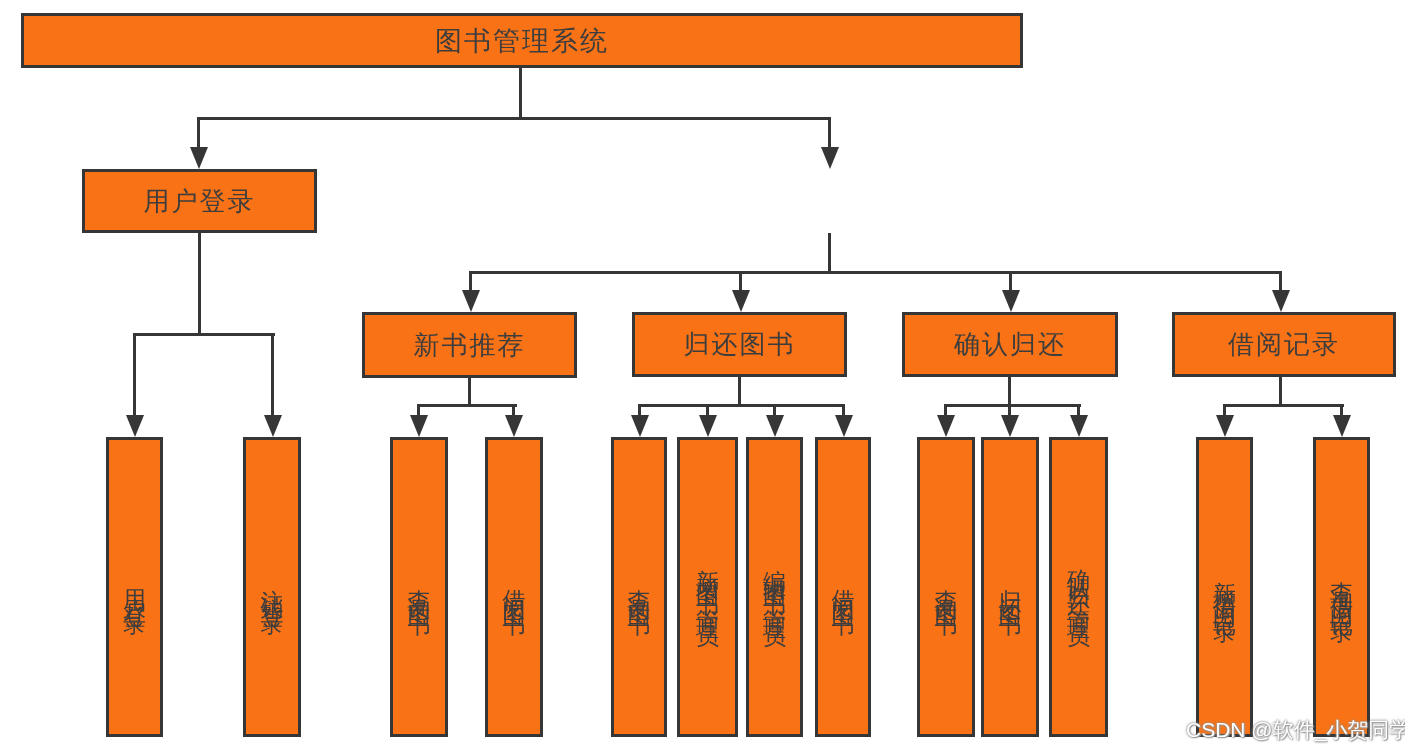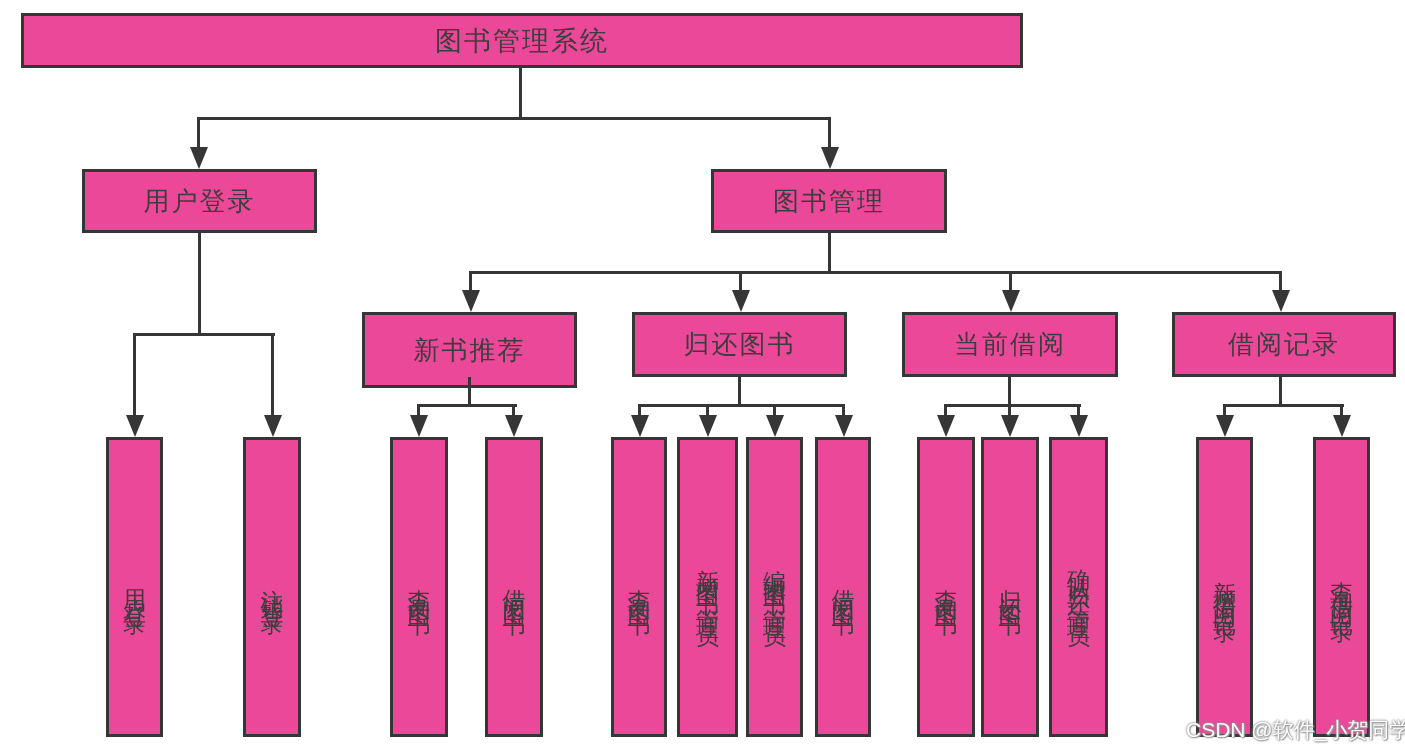--- a/index.html
+++ b/index.html
@@ -13,21 +13,21 @@
     position:relative;
     width:1405px;
     height:747px;
     background:var(--bg);
     overflow:hidden;
   }
   .node{
     position:absolute;
     box-sizing:border-box;
     border:3px solid var(--line);
-    background:#ec4899;
+    background:#f97316;
     display:flex;
     align-items:center;
     justify-content:center;
     color:var(--text);
     text-align:right;
   }
   .hlabel{
     font-size:26px;
     letter-spacing:2px;
     white-space:nowrap;
@@ -50,21 +50,21 @@
     position:absolute;
     width:0;height:0;
     border-left:9px solid transparent;
     border-right:9px solid transparent;
     border-top:22px solid var(--line);
   }
   
   .n-root{left:21px;top:13px;width:1002px;height:55px;}
   .n-user-login{left:82px;top:169px;width:235px;height:64px;}
   .n-book-mgmt{left:711px;top:169px;width:236px;height:64px;}
-  .n-recommend{left:362px;top:312px;width:215px;height:76px;}
+  .n-recommend{left:362px;top:312px;width:215px;height:66px;}
   .n-borrow{left:632px;top:312px;width:215px;height:65px;}
   .n-current{left:902px;top:312px;width:216px;height:65px;}
   .n-record{left:1172px;top:312px;width:224px;height:65px;}
   .leaf{top:437px;height:300px;}
   .l-g1a{left:106px;width:57px;}
   .l-g1b{left:243px;width:58px;}
   .l-g2a{left:390px;width:58px;}
   .l-g2b{left:485px;width:58px;}
   .l-g3a{left:611px;width:56px;}
   .l-g3b{left:677px;width:61px;}
@@ -97,23 +97,20 @@
   <div class="vline" style="left:519px;top:68px;width:3px;height:52px;"></div>
   <div class="hline" style="left:197px;top:117px;width:634px;height:3px;"></div>
   <div class="vline" style="left:197px;top:117px;width:3px;height:33px;"></div>
   <div class="arrowhead" style="left:190px;top:147px;"></div>
   <div class="vline" style="left:828px;top:117px;width:3px;height:33px;"></div>
   <div class="arrowhead" style="left:821px;top:147px;"></div>
 
   <div class="node n-user-login">
     <span class="hlabel">用户登录</span>
   </div>
-  <div class="node n-book-mgmt">
-    <span class="hlabel">图书管理</span>
-  </div>
 
   <div class="vline" style="left:198px;top:233px;width:3px;height:103px;"></div>
   <div class="hline" style="left:133px;top:333px;width:142px;height:3px;"></div>
   <div class="vline" style="left:133px;top:333px;width:3px;height:84px;"></div>
   <div class="arrowhead" style="left:126px;top:415px;"></div>
   <div class="vline" style="left:271px;top:333px;width:3px;height:84px;"></div>
   <div class="arrowhead" style="left:264px;top:415px;"></div>
 
   <div class="vline" style="left:828px;top:233px;width:3px;height:41px;"></div>
   <div class="hline" style="left:469px;top:271px;width:813px;height:3px;"></div>
@@ -126,21 +123,21 @@
   <div class="vline" style="left:1279px;top:271px;width:3px;height:21px;"></div>
   <div class="arrowhead" style="left:1272px;top:290px;"></div>
 
   <div class="node n-recommend">
     <span class="hlabel">新书推荐</span>
   </div>
   <div class="node n-borrow">
     <span class="hlabel">归还图书</span>
   </div>
   <div class="node n-current">
-    <span class="hlabel">当前借阅</span>
+    <span class="hlabel">确认归还</span>
   </div>
   <div class="node n-record">
     <span class="hlabel">借阅记录</span>
   </div>
 
   <div class="vline" style="left:468px;top:377px;width:3px;height:30px;"></div>
   <div class="hline" style="left:417px;top:404px;width:100px;height:3px;"></div>
   <div class="vline" style="left:417px;top:404px;width:3px;height:13px;"></div>
   <div class="arrowhead" style="left:410px;top:415px;"></div>
   <div class="vline" style="left:512px;top:404px;width:3px;height:13px;"></div>

